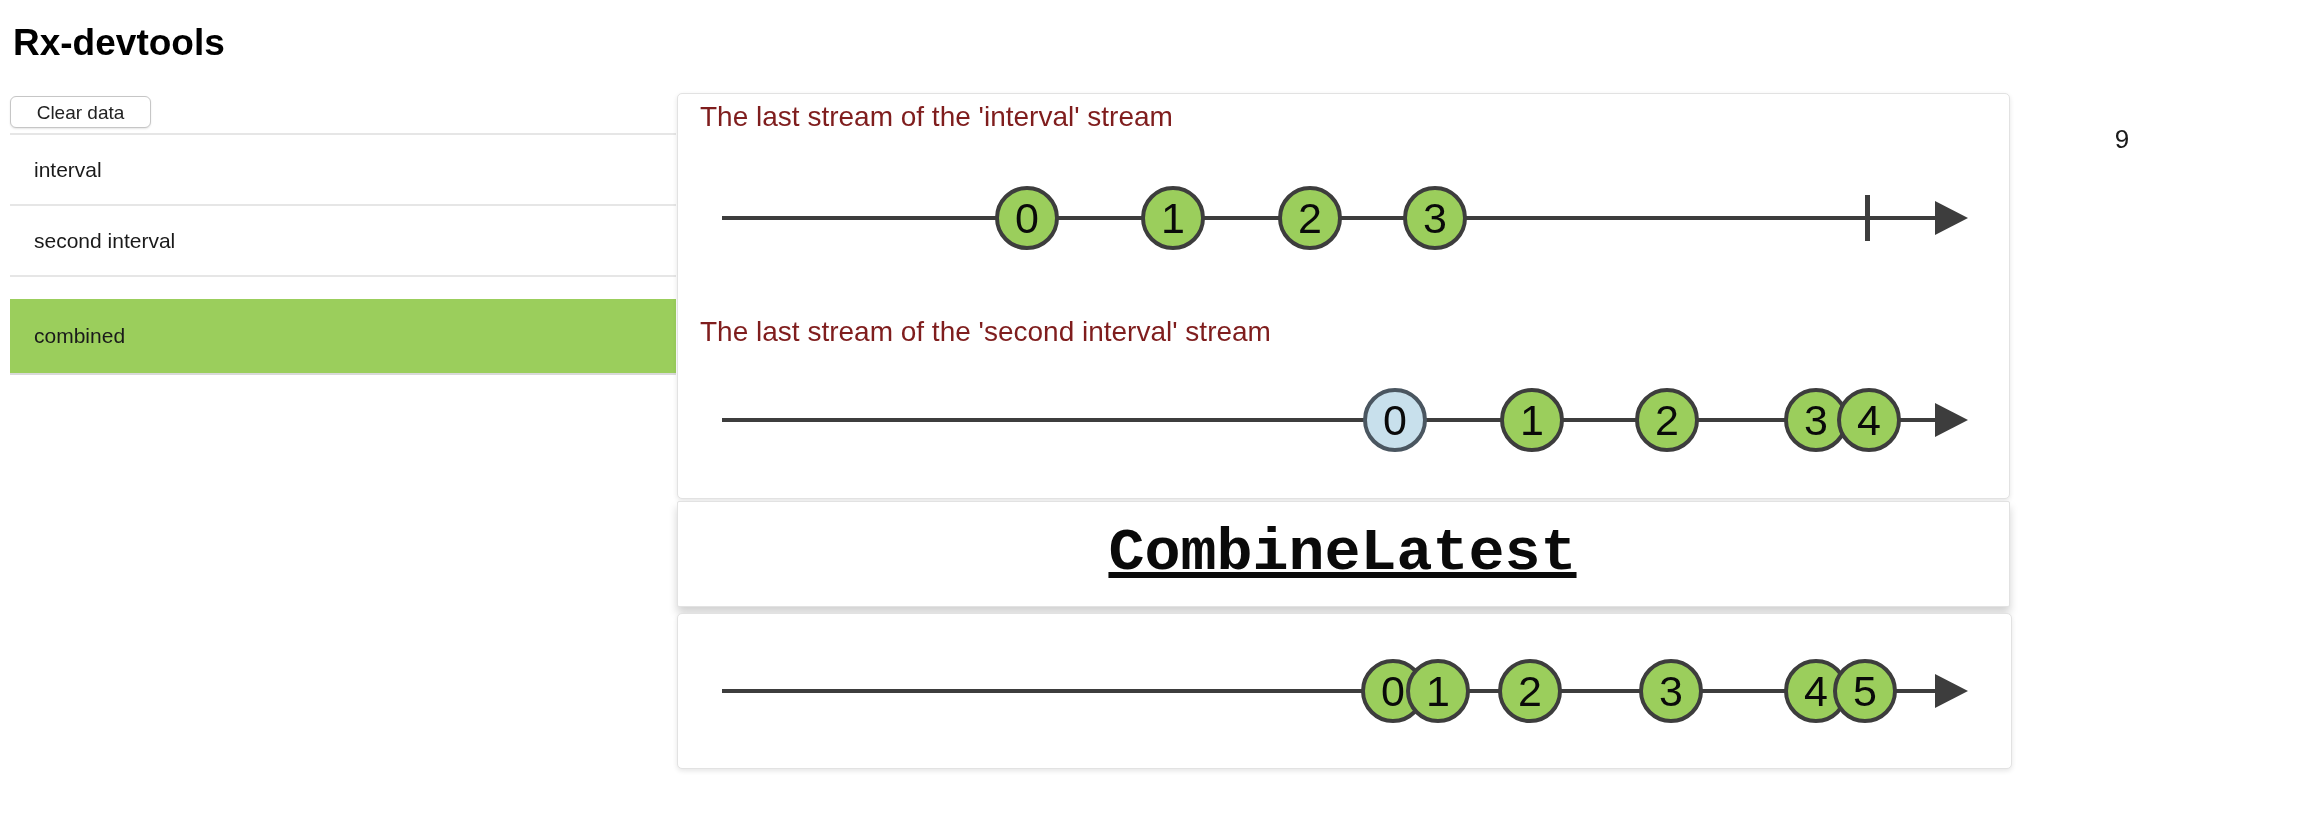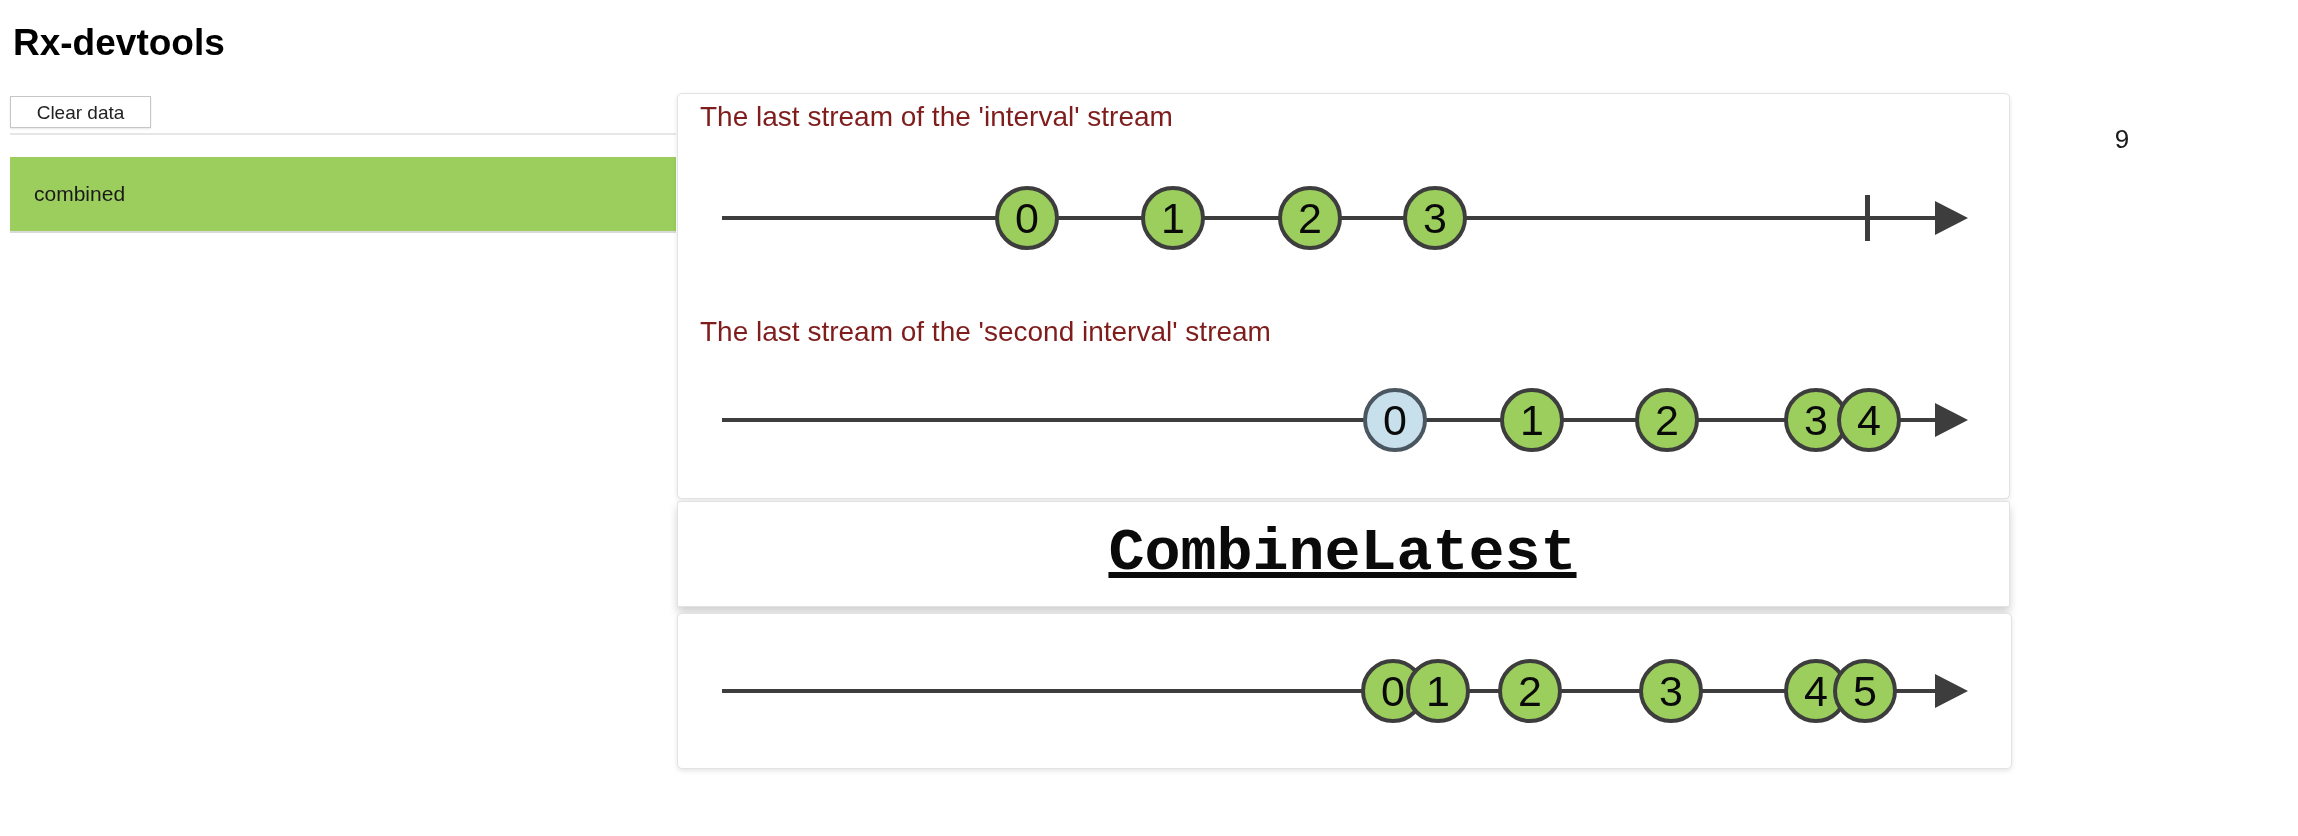--- a/index.html
+++ b/index.html
@@ -8,21 +8,21 @@
     background:#ffffff; color:#111;
     font-family:"Liberation Sans", sans-serif;
   }
   
   .page-title {
     position:absolute; left:13px; top:22px;
     font-size:37px; font-weight:700; color:#000;text-align:right;
   }
   .clear-btn {
     position:absolute; left:10px; top:96px; width:141px; height:32px;
-    background:#fff; border:1px solid #c6c6c6; border-radius:0;
+    background:#fff; border:1px solid #c6c6c6; border-radius:6px;
     font-size:19px; color:#222; font-family:"Liberation Sans", sans-serif;
     box-shadow:0 1px 2px rgba(0,0,0,0.10); text-align:center; line-height:30px;
     cursor:pointer;
   }
   .stream-list {
     position:absolute; left:10px; top:133px; width:666px;
     border-top:2px solid #e6e6e6;
   }
   .stream-row {
     height:69px; border-bottom:2px solid #e6e6e6; background:#fff;
@@ -78,20 +78,22 @@
   }
 </style>
 </head>
 <body>
 
 <div class="page-title">Rx-devtools</div>
 
 <button class="clear-btn">Clear data</button>
 
 <div class="stream-list">
+  <div class="stream-row">interval</div>
+  <div class="stream-row">second interval</div>
   <div class="stream-row selected">combined</div>
 </div>
 
 <div class="card card-streams"></div>
 <div class="card card-operator"></div>
 <div class="card card-output"></div>
 
 <div class="tl-title first">The last stream of the 'interval' stream</div>
 <div class="tl-title second">The last stream of the 'second interval' stream</div>
 

